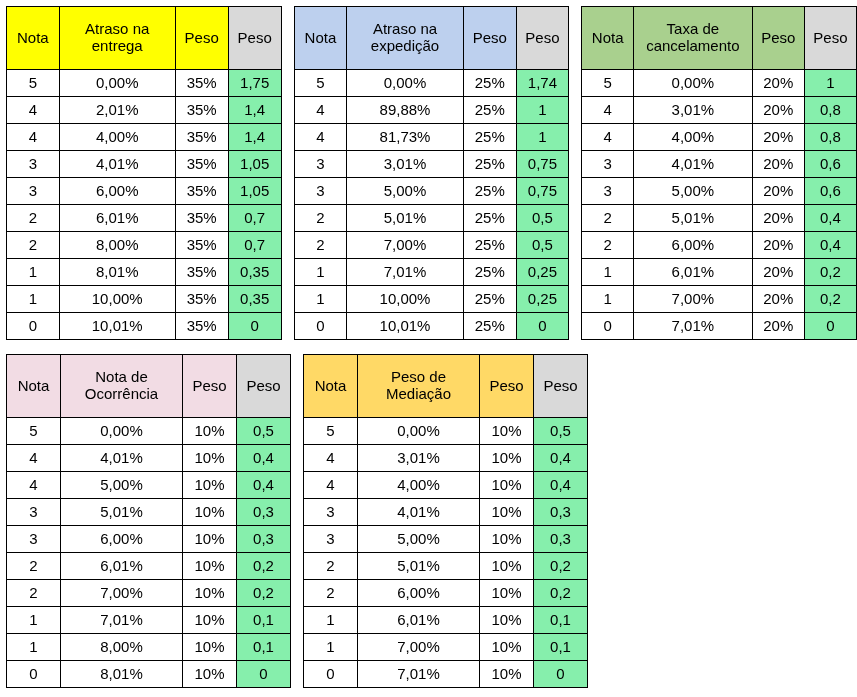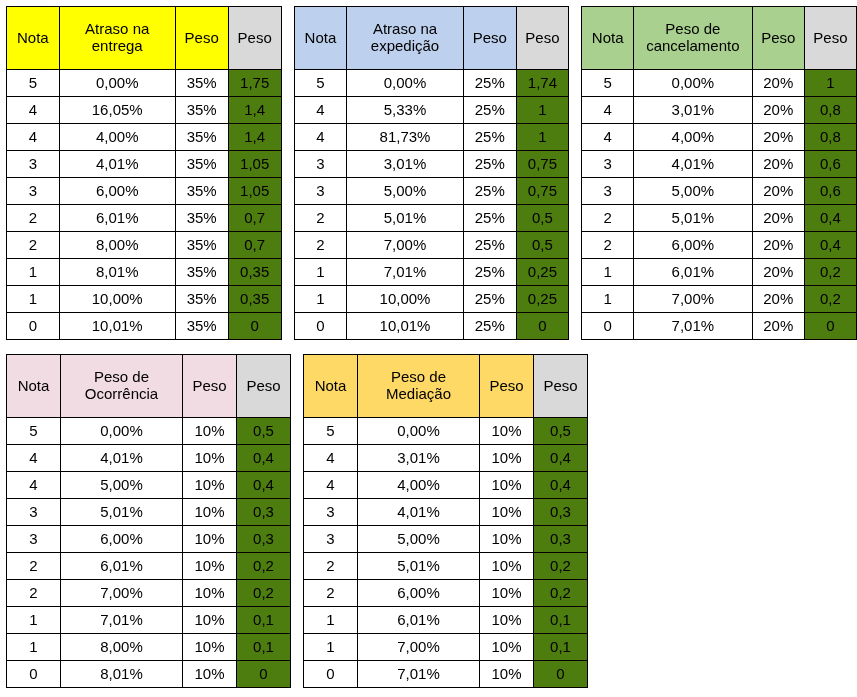--- a/index.html
+++ b/index.html
@@ -47,21 +47,21 @@
   }
   table.grade-table tbody td {
     height: 22px;
   }
   
   .col-nota   { width: 54px; }
   .col-metric { width: 122px; }
   .col-peso   { width: 54px; }
   .col-peso2  { width: 54px; }
   .shaded {
-    background: #4d7c0f;
+    background: #86efac;
   }
   
   .hdr-yellow { background: #ffff00; }
   .hdr-blue   { background: #bdd0ee; }
   .hdr-green  { background: #a9d08e; }
   .hdr-pink   { background: #f2dce4; }
   .hdr-orange { background: #ffd966; }
   .hdr-grey   { background: #d9d9d9; }
 </style>
 </head>
@@ -88,21 +88,21 @@
       </thead>
       <tbody>
         <tr>
           <td>5</td>
           <td>0,00%</td>
           <td>35%</td>
           <td class="shaded">1,75</td>
         </tr>
         <tr>
           <td>4</td>
-          <td>16,05%</td>
+          <td>2,01%</td>
           <td>35%</td>
           <td class="shaded">1,4</td>
         </tr>
         <tr>
           <td>4</td>
           <td>4,00%</td>
           <td>35%</td>
           <td class="shaded">1,4</td>
         </tr>
         <tr>
@@ -167,21 +167,21 @@
       </thead>
       <tbody>
         <tr>
           <td>5</td>
           <td>0,00%</td>
           <td>25%</td>
           <td class="shaded">1,74</td>
         </tr>
         <tr>
           <td>4</td>
-          <td>5,33%</td>
+          <td>89,88%</td>
           <td>25%</td>
           <td class="shaded">1</td>
         </tr>
         <tr>
           <td>4</td>
           <td>81,73%</td>
           <td>25%</td>
           <td class="shaded">1</td>
         </tr>
         <tr>
@@ -232,21 +232,21 @@
     <table class="grade-table">
       <colgroup>
         <col class="col-nota">
           <col class="col-metric">
           <col class="col-peso">
           <col class="col-peso2">
       </colgroup>
       <thead>
         <tr>
           <th class="hdr-green">Nota</th>
-          <th class="hdr-green">Peso de cancelamento</th>
+          <th class="hdr-green">Taxa de cancelamento</th>
           <th class="hdr-green">Peso</th>
           <th class="hdr-grey">Peso</th>
         </tr>
       </thead>
       <tbody>
         <tr>
           <td>5</td>
           <td>0,00%</td>
           <td>20%</td>
           <td class="shaded">1</td>
@@ -315,21 +315,21 @@
     <table class="grade-table">
       <colgroup>
         <col class="col-nota">
           <col class="col-metric">
           <col class="col-peso">
           <col class="col-peso2">
       </colgroup>
       <thead>
         <tr>
           <th class="hdr-pink">Nota</th>
-          <th class="hdr-pink">Peso de Ocorrência</th>
+          <th class="hdr-pink">Nota de Ocorrência</th>
           <th class="hdr-pink">Peso</th>
           <th class="hdr-grey">Peso</th>
         </tr>
       </thead>
       <tbody>
         <tr>
           <td>5</td>
           <td>0,00%</td>
           <td>10%</td>
           <td class="shaded">0,5</td>

